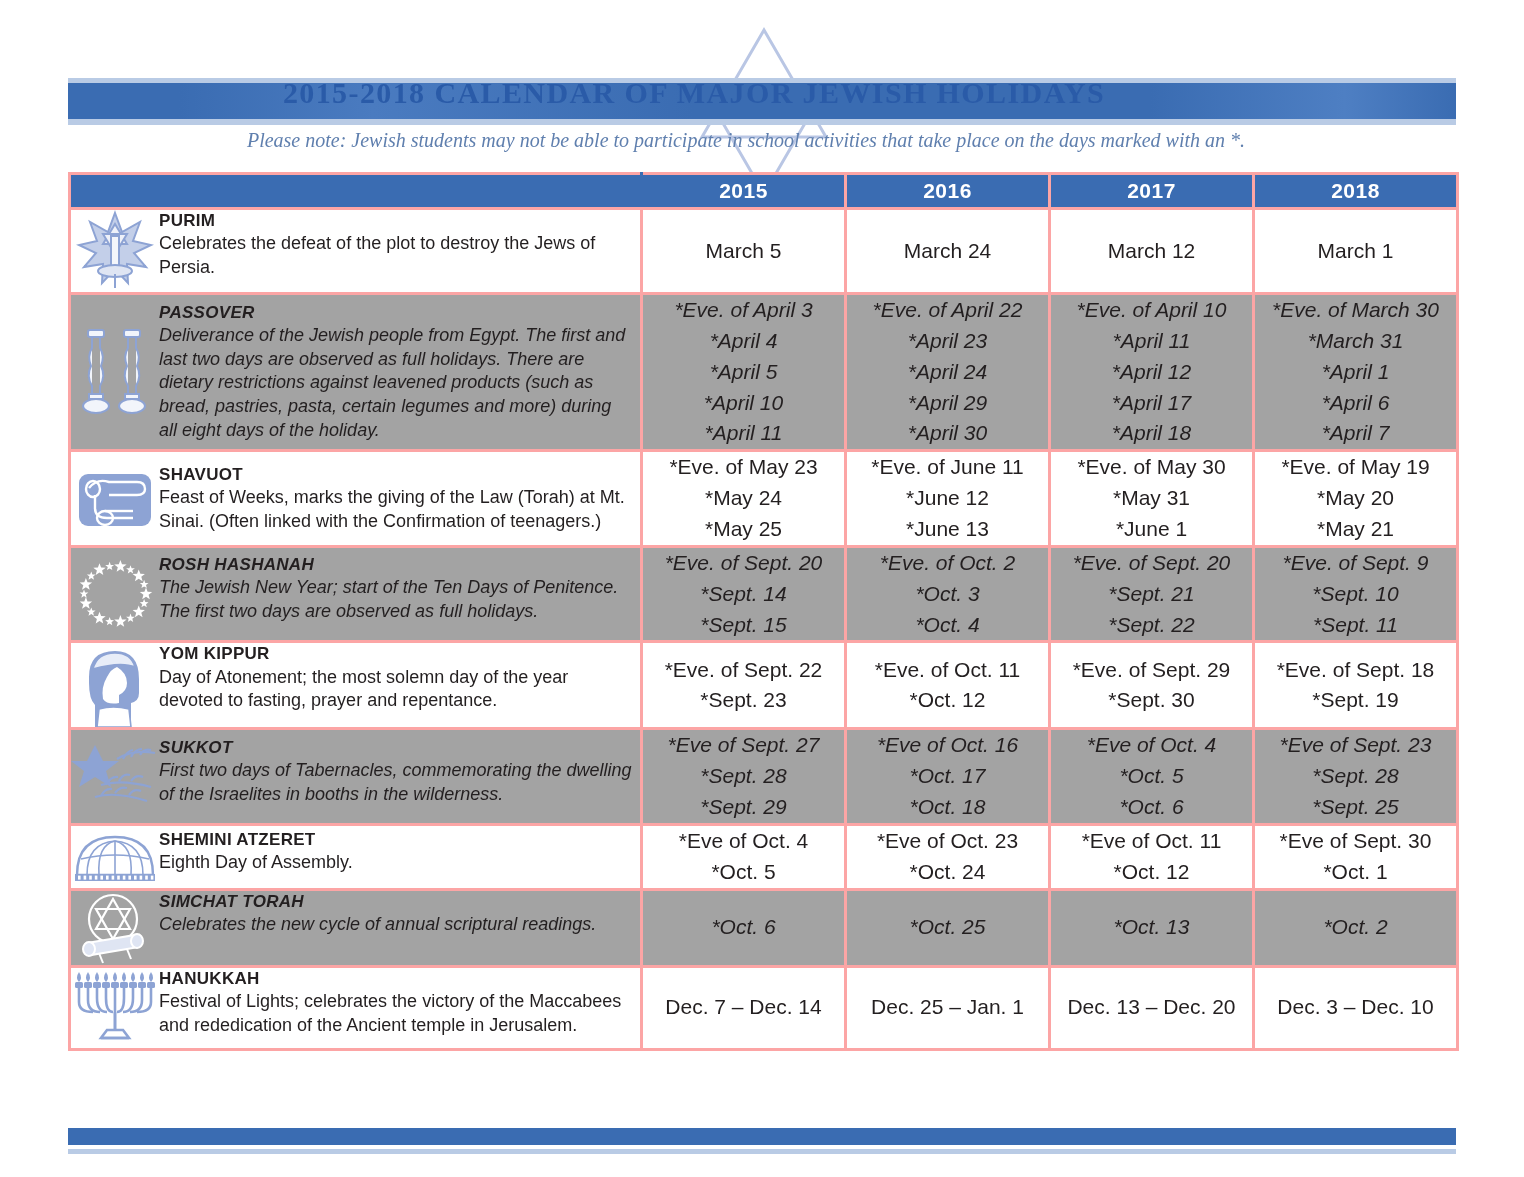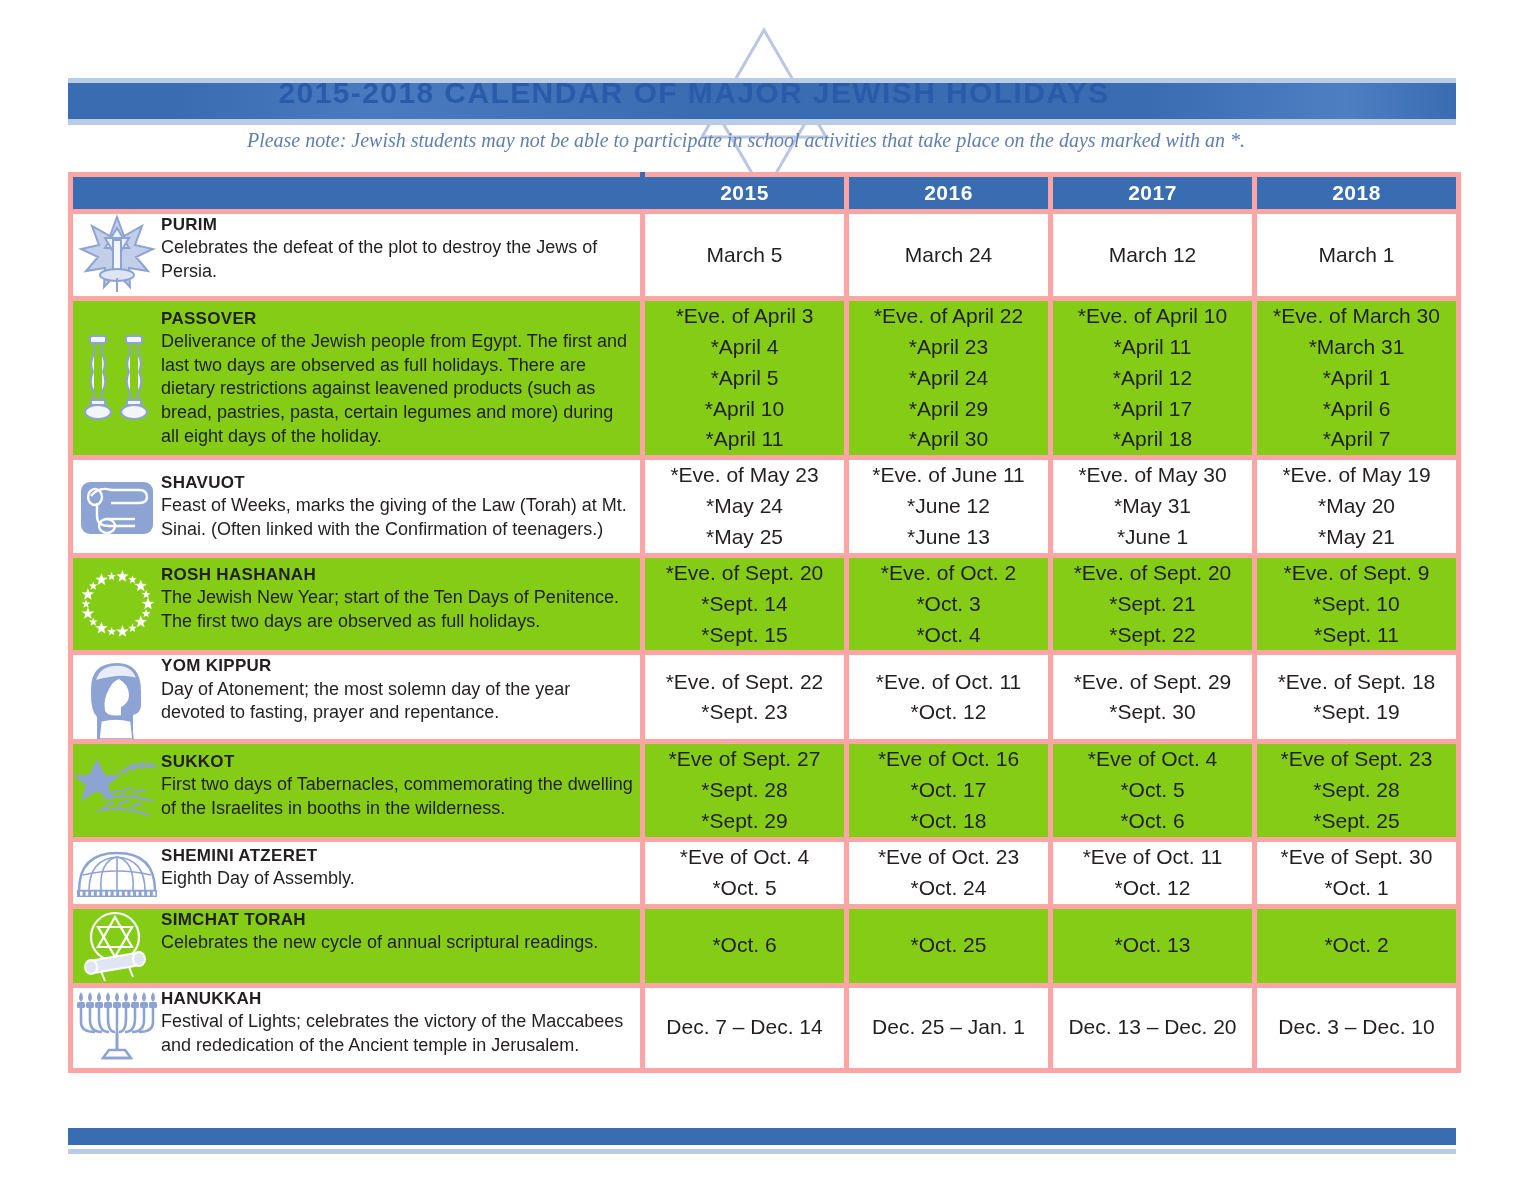--- a/index.html
+++ b/index.html
@@ -57,21 +57,21 @@
   .title-text {
     position: absolute;
     left: 0; top: 76px;
     width: 1388px;
     text-align: center;
     font-size: 30px;
     font-weight: bold;
     letter-spacing: 1.4px;
     color: #2a5ba8;
     z-index: 4;
-    font-family: Liberation Sans, sans-serif;
+    font-family: Liberation Serif, serif;
     white-space: nowrap;
   }
 
   
   .note {
     position: absolute;
     left: 52px;
     top: 129px;
     width: 1388px;
     text-align: center;
@@ -89,21 +89,21 @@
     top: 172px;
     width: 1388px;
     z-index: 3;
   }
   table.cal {
     border-collapse: collapse;
     width: 1388px;
     table-layout: fixed;
   }
   table.cal th, table.cal td {
-    border: 5px solid #fca5a5;
+    border: 3px solid #fca5a5;
     padding: 0;
     vertical-align: middle;
   }
   thead th {
     background: #3a6cb2;
     color: #ffffff;
     font-size: 21px;
     font-weight: bold;
     height: 32px;
     letter-spacing: 0.5px;
@@ -151,21 +151,21 @@
     color: #231f20;
     line-height: 1.32;
   }
   td.dates {
     text-align: center;
     font-size: 21px;
     color: #231f20;
     line-height: 1.47;
     padding: 8px 4px;
   }
-  tr.alt td { background: #84cc16; }
+  tr.alt td { background: #a3a3a3; font-style: italic; }
   tr.plain td { background: #ffffff; }
 
   
   .bottom-banner {
     position: absolute;
     left: 68px;
     top: 1128px;
     width: 1388px;
     height: 28px;
     z-index: 2;

